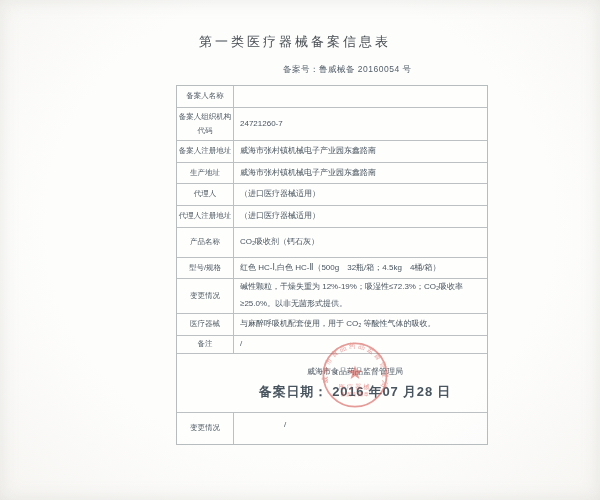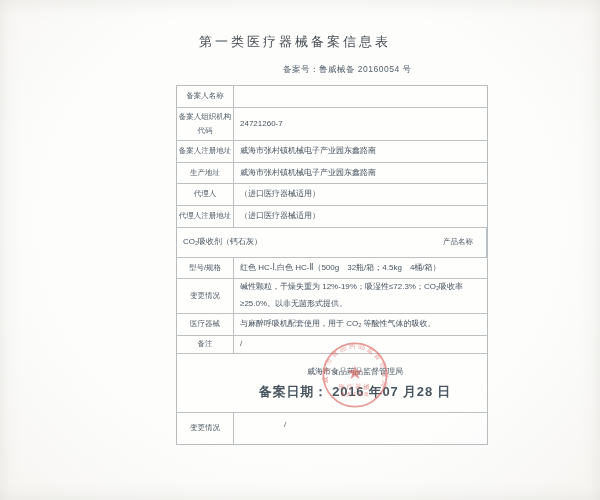--- a/index.html
+++ b/index.html
@@ -110,22 +110,22 @@
       <div class="cell label">代理人</div>
       <div class="cell value">（进口医疗器械适用）</div>
     </div>
 
     <div class="row row-6">
       <div class="cell label">代理人注册地址</div>
       <div class="cell value">（进口医疗器械适用）</div>
     </div>
 
     <div class="row row-7">
+      <div class="cell label">产品名称</div>
       <div class="cell value">CO₂吸收剂（钙石灰）</div>
-      <div class="cell label">产品名称</div>
     </div>
 
     <div class="row row-8">
       <div class="cell label">型号/规格</div>
       <div class="cell value">红色 HC-Ⅰ,白色 HC-Ⅱ（500g　32瓶/箱；4.5kg　4桶/箱）</div>
     </div>
 
     <div class="row row-9">
       <div class="cell label">变更情况</div>
       <div class="cell value">碱性颗粒，干燥失重为 12%-19%；吸湿性≤72.3%；CO₂吸收率 ≥25.0%。以非无菌形式提供。</div>

